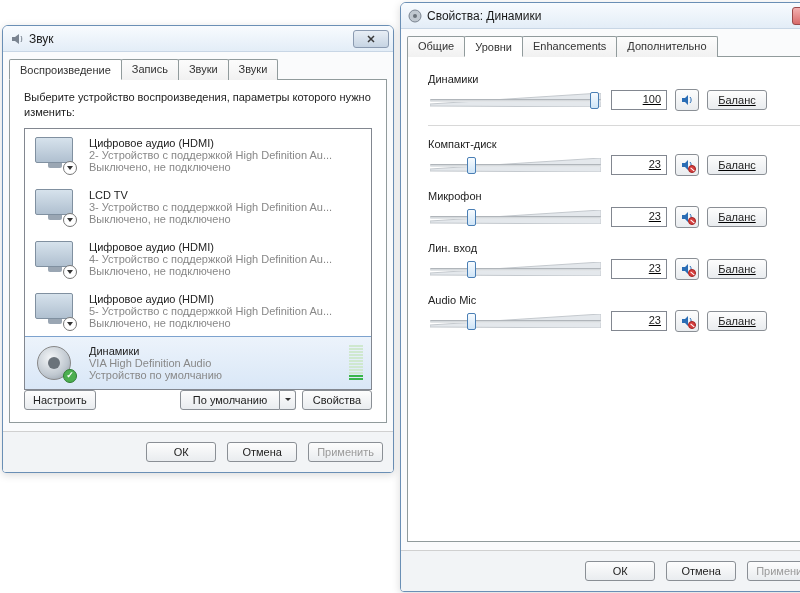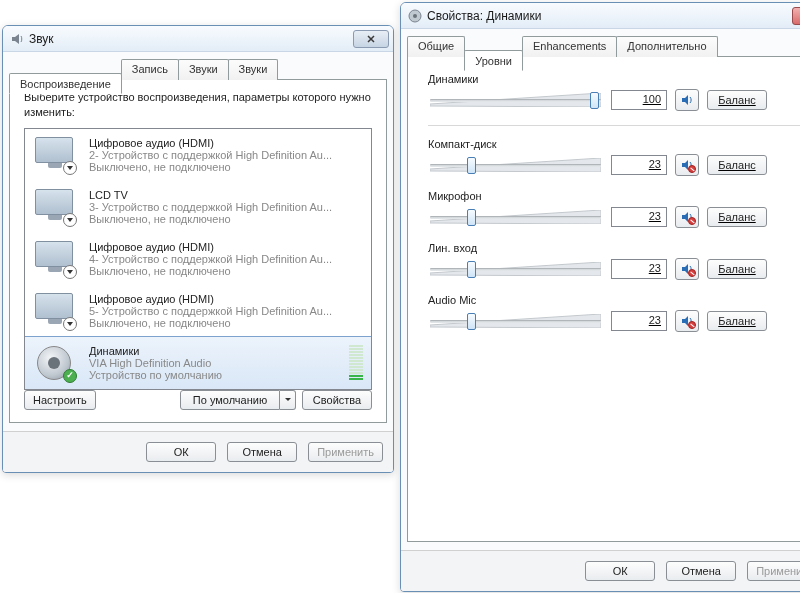--- a/index.html
+++ b/index.html
@@ -11,21 +11,21 @@
 .titlebar .ticon { width: 16px; height: 16px; margin-right: 4px; display: flex; align-items: center; justify-content: center; color: #6a7a8a; }
 .titlebar .ttext { flex: 1; font-size: 12px; color: #1a1a1a; }
 .closebtn { width: 36px; height: 18px; background: linear-gradient(#f3b1b1,#d86a6a); border: 1px solid #9a4a4a; border-radius: 3px; display: flex; align-items: center; justify-content: center; margin-left: auto; }
 .closebtn2 { width: 36px; height: 18px; background: linear-gradient(#e8eef5,#c6d4e3); border: 1px solid #8a9ab0; border-radius: 3px; display: flex; align-items: center; justify-content: center; margin-left: auto; }
 .closebtn svg, .closebtn2 svg { width: 10px; height: 10px; }
 
 .body-area { padding: 6px; background: #fafbfc; border-radius: 0 0 4px 4px; }
 
 .tabs { display: flex; border-bottom: 1px solid #919b9c; margin-bottom: -1px; position: relative; z-index: 2; }
 .tab { padding: 3px 10px 3px 10px; border: 1px solid #919b9c; border-bottom: none; background: linear-gradient(#fcfcfc,#f1f1f1); margin-right: -1px; border-radius: 2px 2px 0 0; cursor: default; position: relative; top: 1px; color: #333; }
-.tab.active { background: #fff; z-index: 3; border-bottom: 1px solid #fff; top: 15px; padding-top: 4px; }
+.tab.active { background: #fff; z-index: 3; border-bottom: 1px solid #fff; top: 1px; padding-top: 4px; }
 
 .panel { border: 1px solid #919b9c; background: #fff; padding: 10px 14px 12px 14px; position: relative; }
 
 .instr { color: #222; margin-bottom: 8px; line-height: 1.35; }
 
 .devicelist { border: 1px solid #828790; background: #fff; overflow: hidden; }
 .devrow { display: flex; align-items: center; padding: 6px 8px; border-bottom: 0px solid #f0f0f0; position: relative; }
 .devrow:last-child { border-bottom: none; }
 .devrow.selected { background: linear-gradient(#ecf3fb, #d9e7f7); border: 1px solid #7da2ce; margin: -1px; }
 .devicon { width: 48px; height: 40px; margin-right: 8px; position: relative; flex-shrink: 0; }

